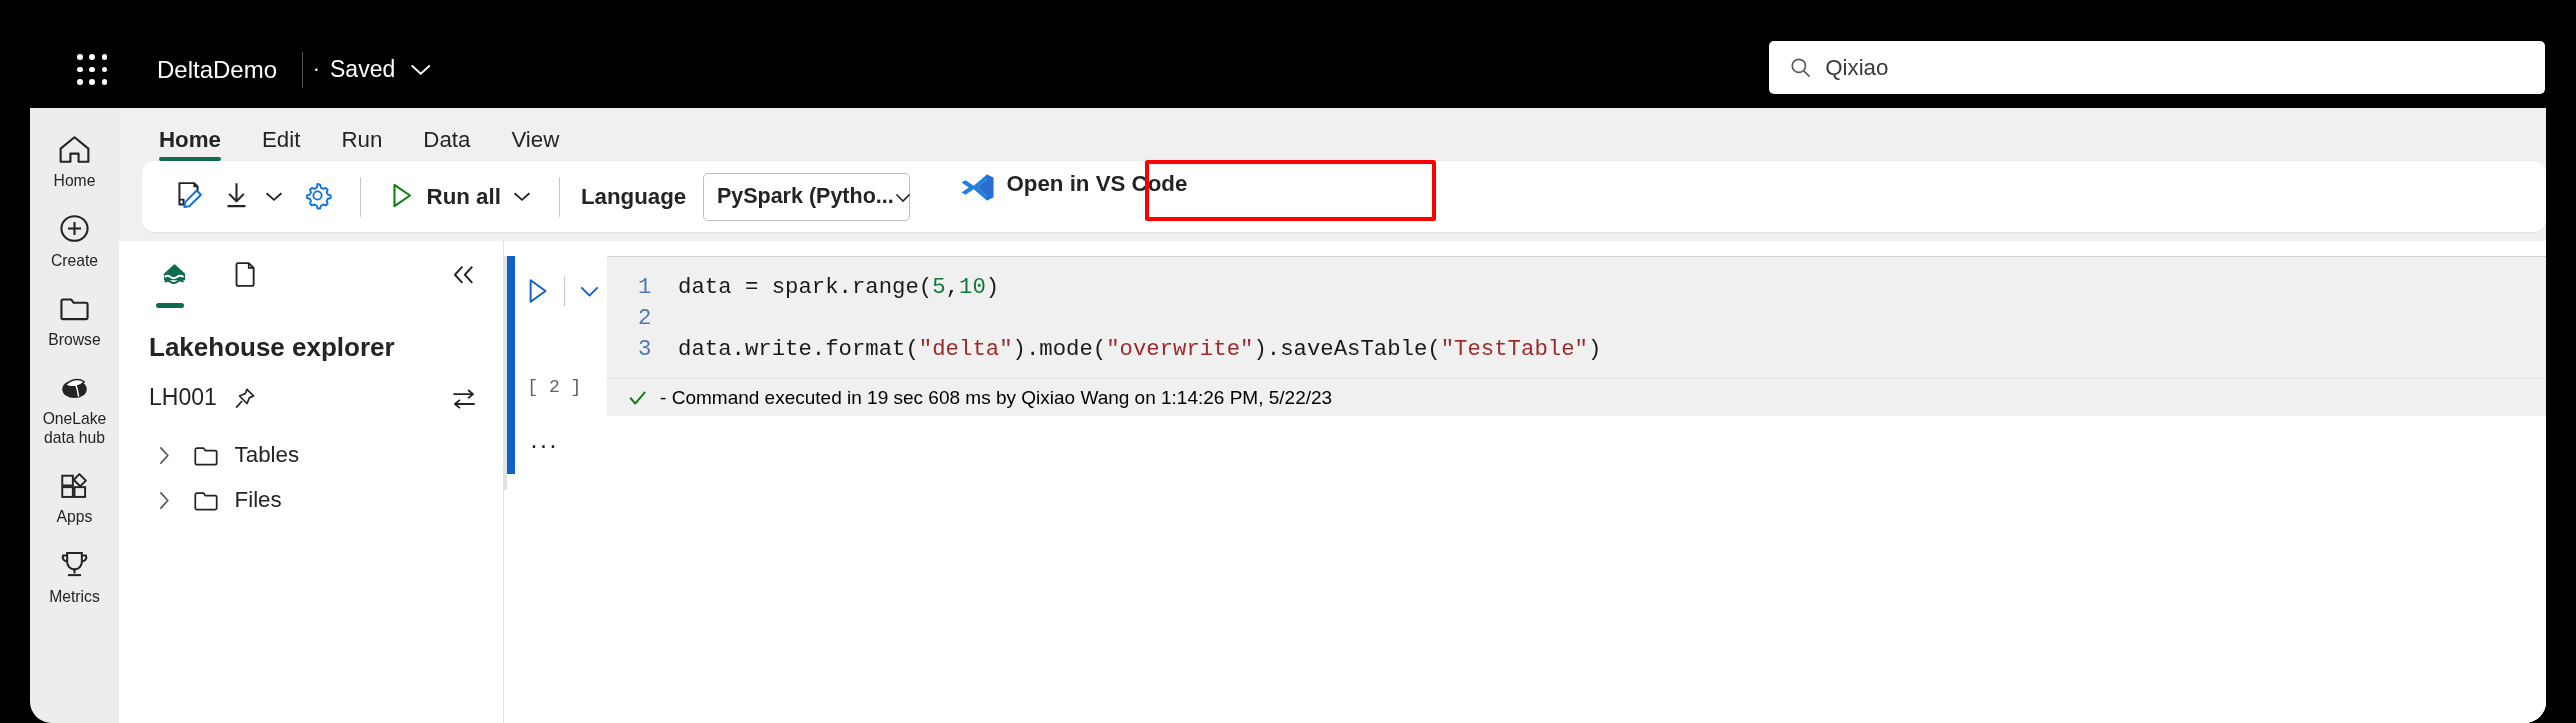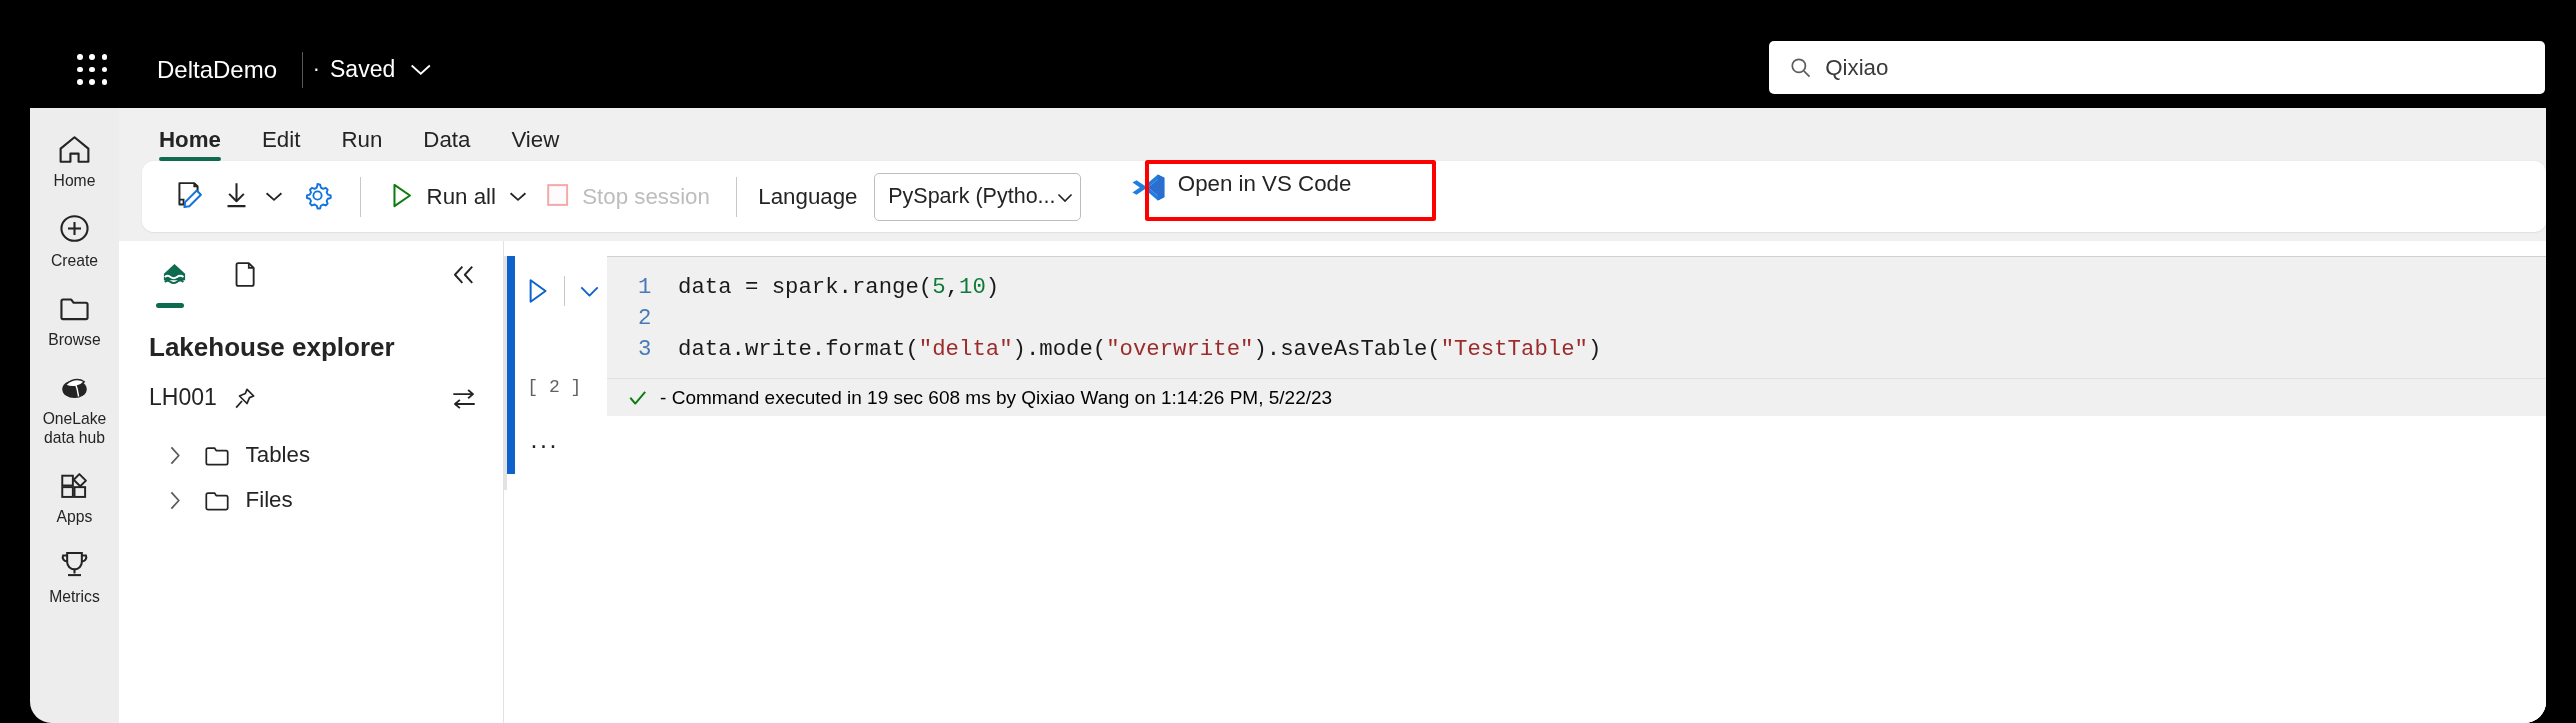--- a/index.html
+++ b/index.html
@@ -167,20 +167,21 @@
     background: #0f6b4f;
     border-radius: 2.5px;
   }
 
   
   .toolbar-wrap {
     height: 78px;
     background: #f0f0f0;
     padding: 0 0 6.6px 0;
     position: relative;
+    font-weight: bold;
   }
   .toolbar {
     position: absolute;
     left: 23px;
     top: -1.7px;
     right: 0;
     height: 71px;
     background: #ffffff;
     border-radius: 11.6px;
     display: flex;
@@ -308,21 +309,21 @@
     padding: 21.5px 25px 0 30px;
   }
   .exp-lh-name { font-size: 23px; color: #242424; white-space: nowrap; }
   .exp-pin { margin-left: 15px; display: flex; align-items: center; cursor: pointer; }
   .exp-swap { margin-left: auto; display: flex; align-items: center; cursor: pointer; }
   .tree { padding-top: 21.5px; }
   .tree-item {
     display: flex;
     align-items: center;
     height: 45px;
-    padding-left: 49px;
+    padding-left: 38px;
     cursor: pointer;
   }
   .tree-chev { width: 28px; display: flex; align-items: center; }
   .tree-folder { margin-left: 6.6px; display: flex; align-items: center; }
   .tree-label { font-size: 22.3px; color: #242424; margin-left: 15px; white-space: nowrap; }
 
   
   .notebook {
     flex: 1;
     position: relative;
@@ -578,28 +579,20 @@
             </svg>
           </span>
           <span class="tb-label">Run all</span>
           <span class="tb-chev">
             <svg width="20" height="13.2" viewBox="0 0 24 16">
                 <path d="M3 4 L12 12 L21 4" fill="none" stroke="#242424" stroke-width="2.2"></path>
               </svg>
           </span>
         </div>
 
-        <div class="tb-btn disabled">
-          <span>
-            <svg width="26.5" height="28" viewBox="0 0 32 34">
-              <rect x="5" y="5" width="23" height="24" fill="#fdfbfb" stroke="#f4a9a9" stroke-width="2.4"></rect>
-            </svg>
-          </span>
-          <span class="tb-label muted">Stop session</span>
-        </div>
 
         <div class="tb-sep"></div>
 
         <span class="lang-label">Language</span>
         <div class="lang-select">
           <span>PySpark (Pytho...</span>
           <span>
             <svg width="18" height="11.6" viewBox="0 0 22 14">
                 <path d="M3 3 L11 11 L19 3" fill="none" stroke="#242424" stroke-width="2"></path>
               </svg>

